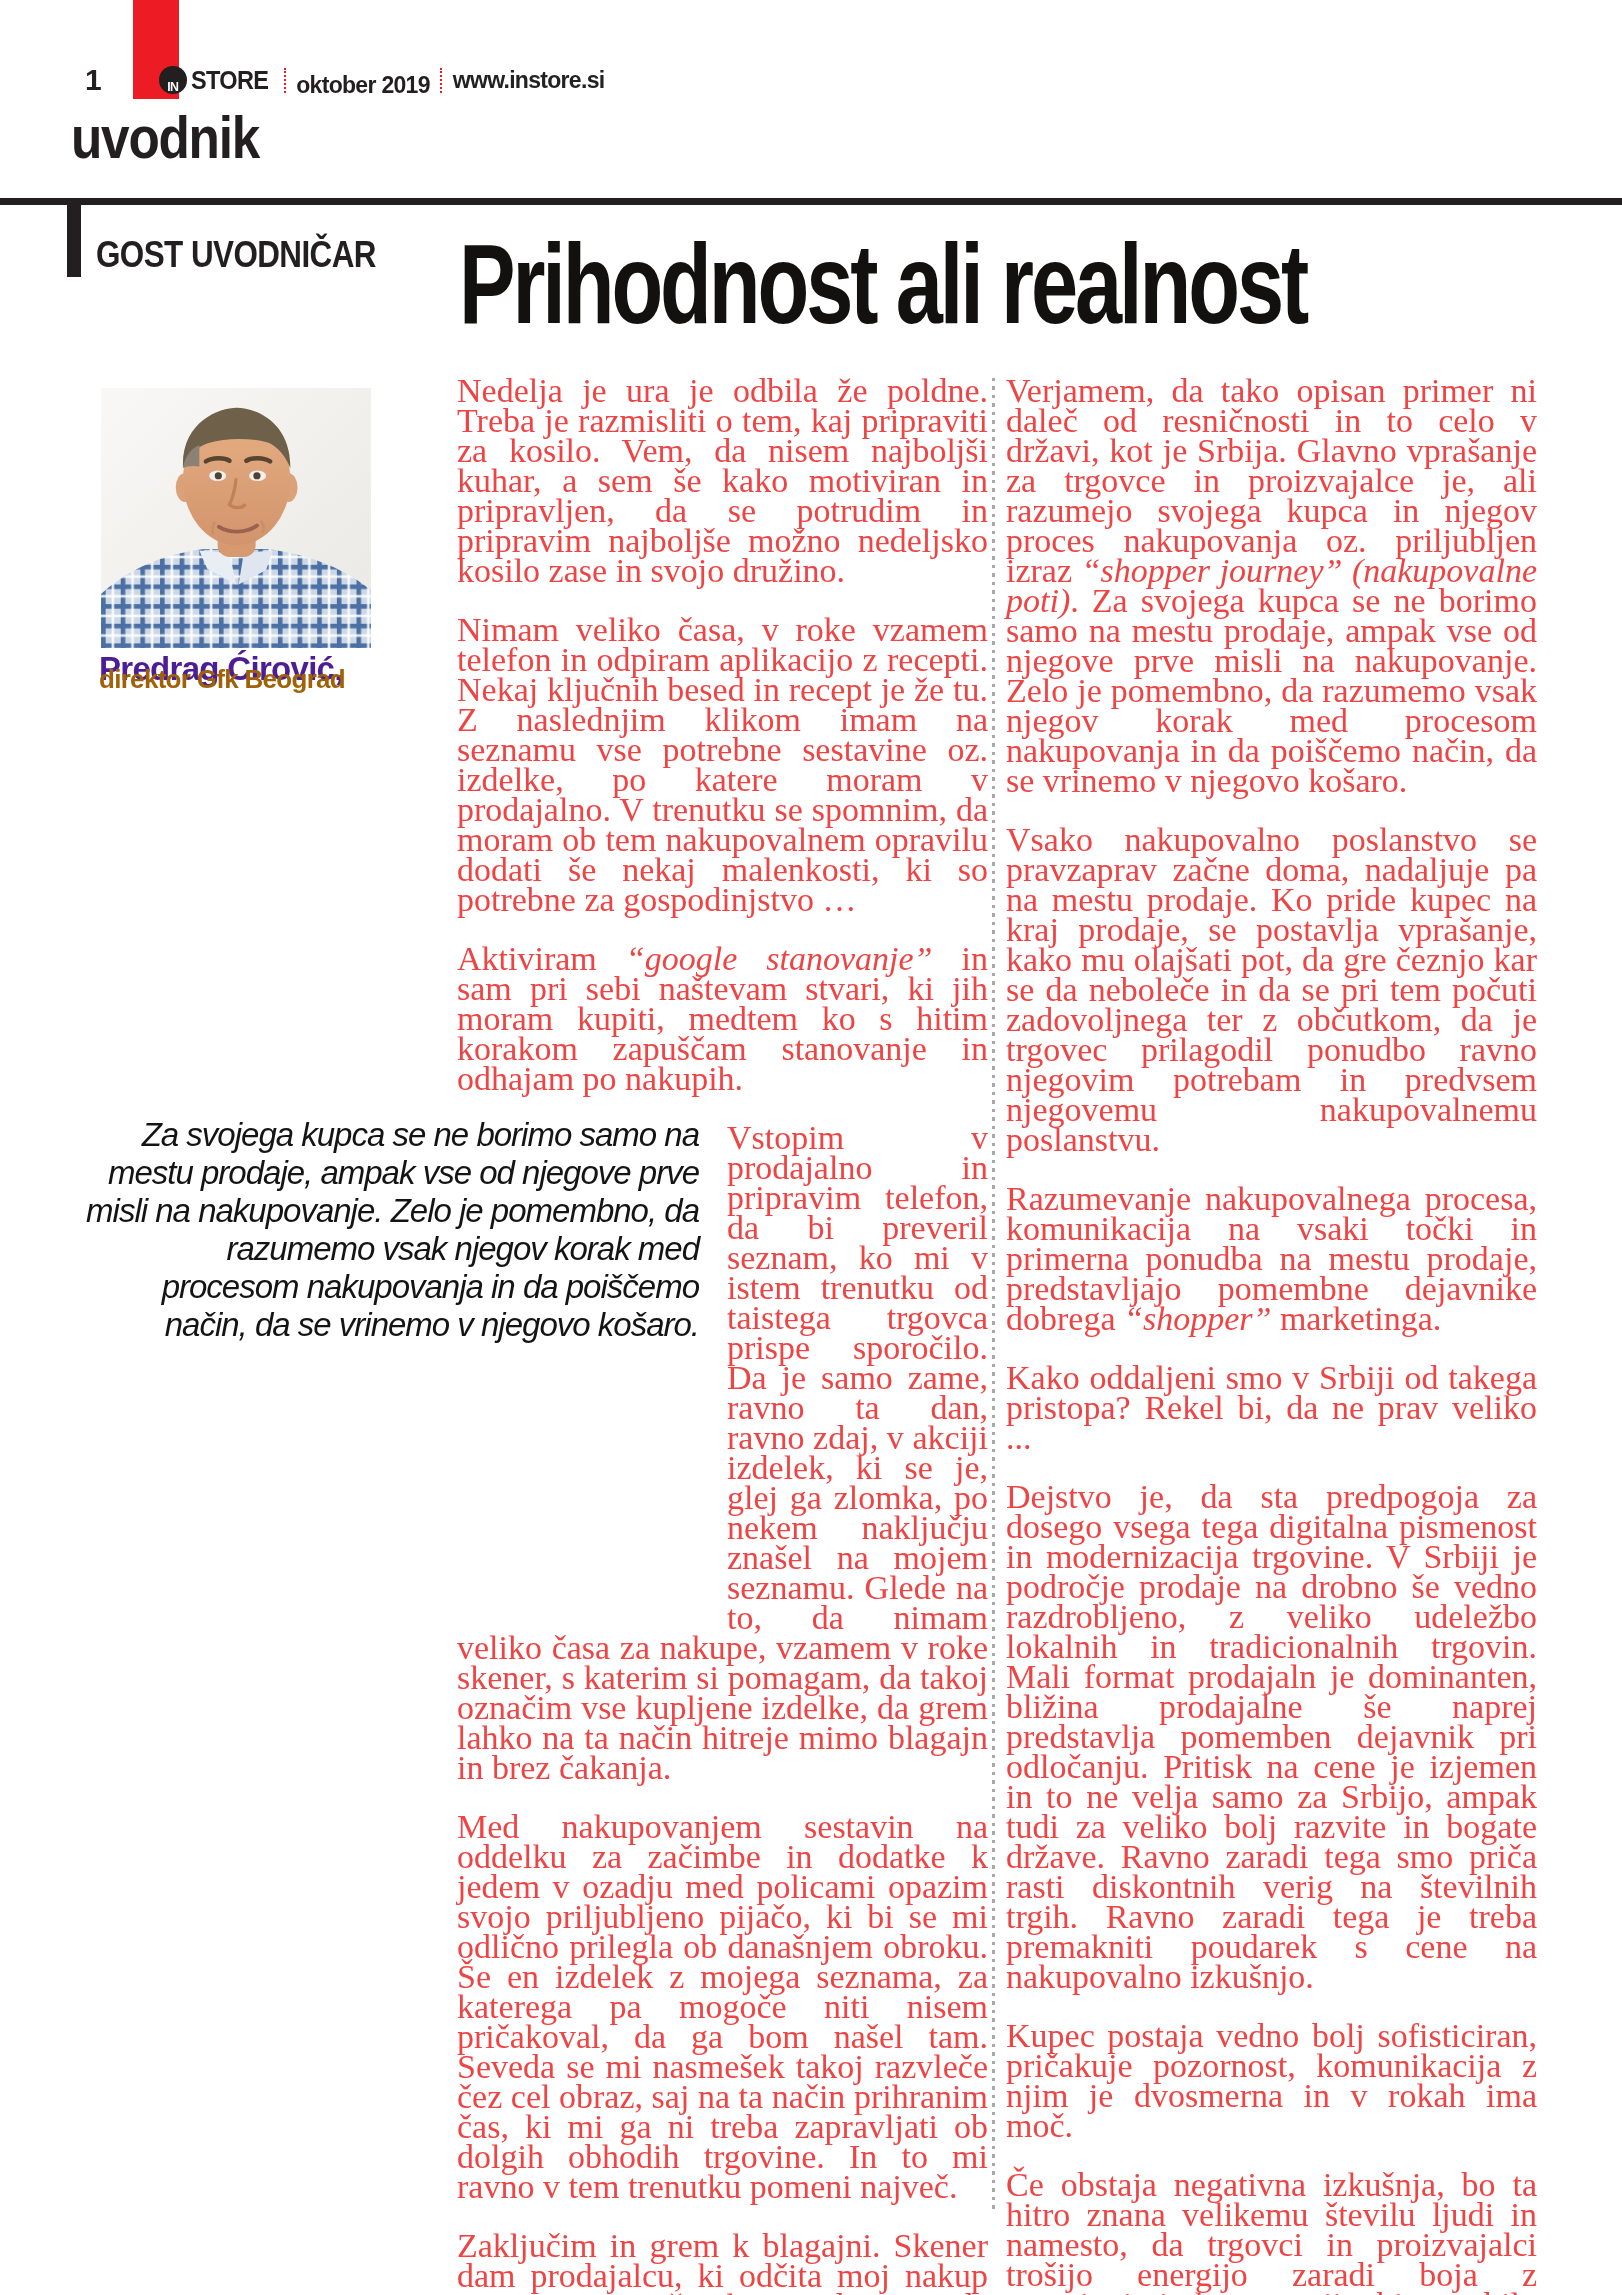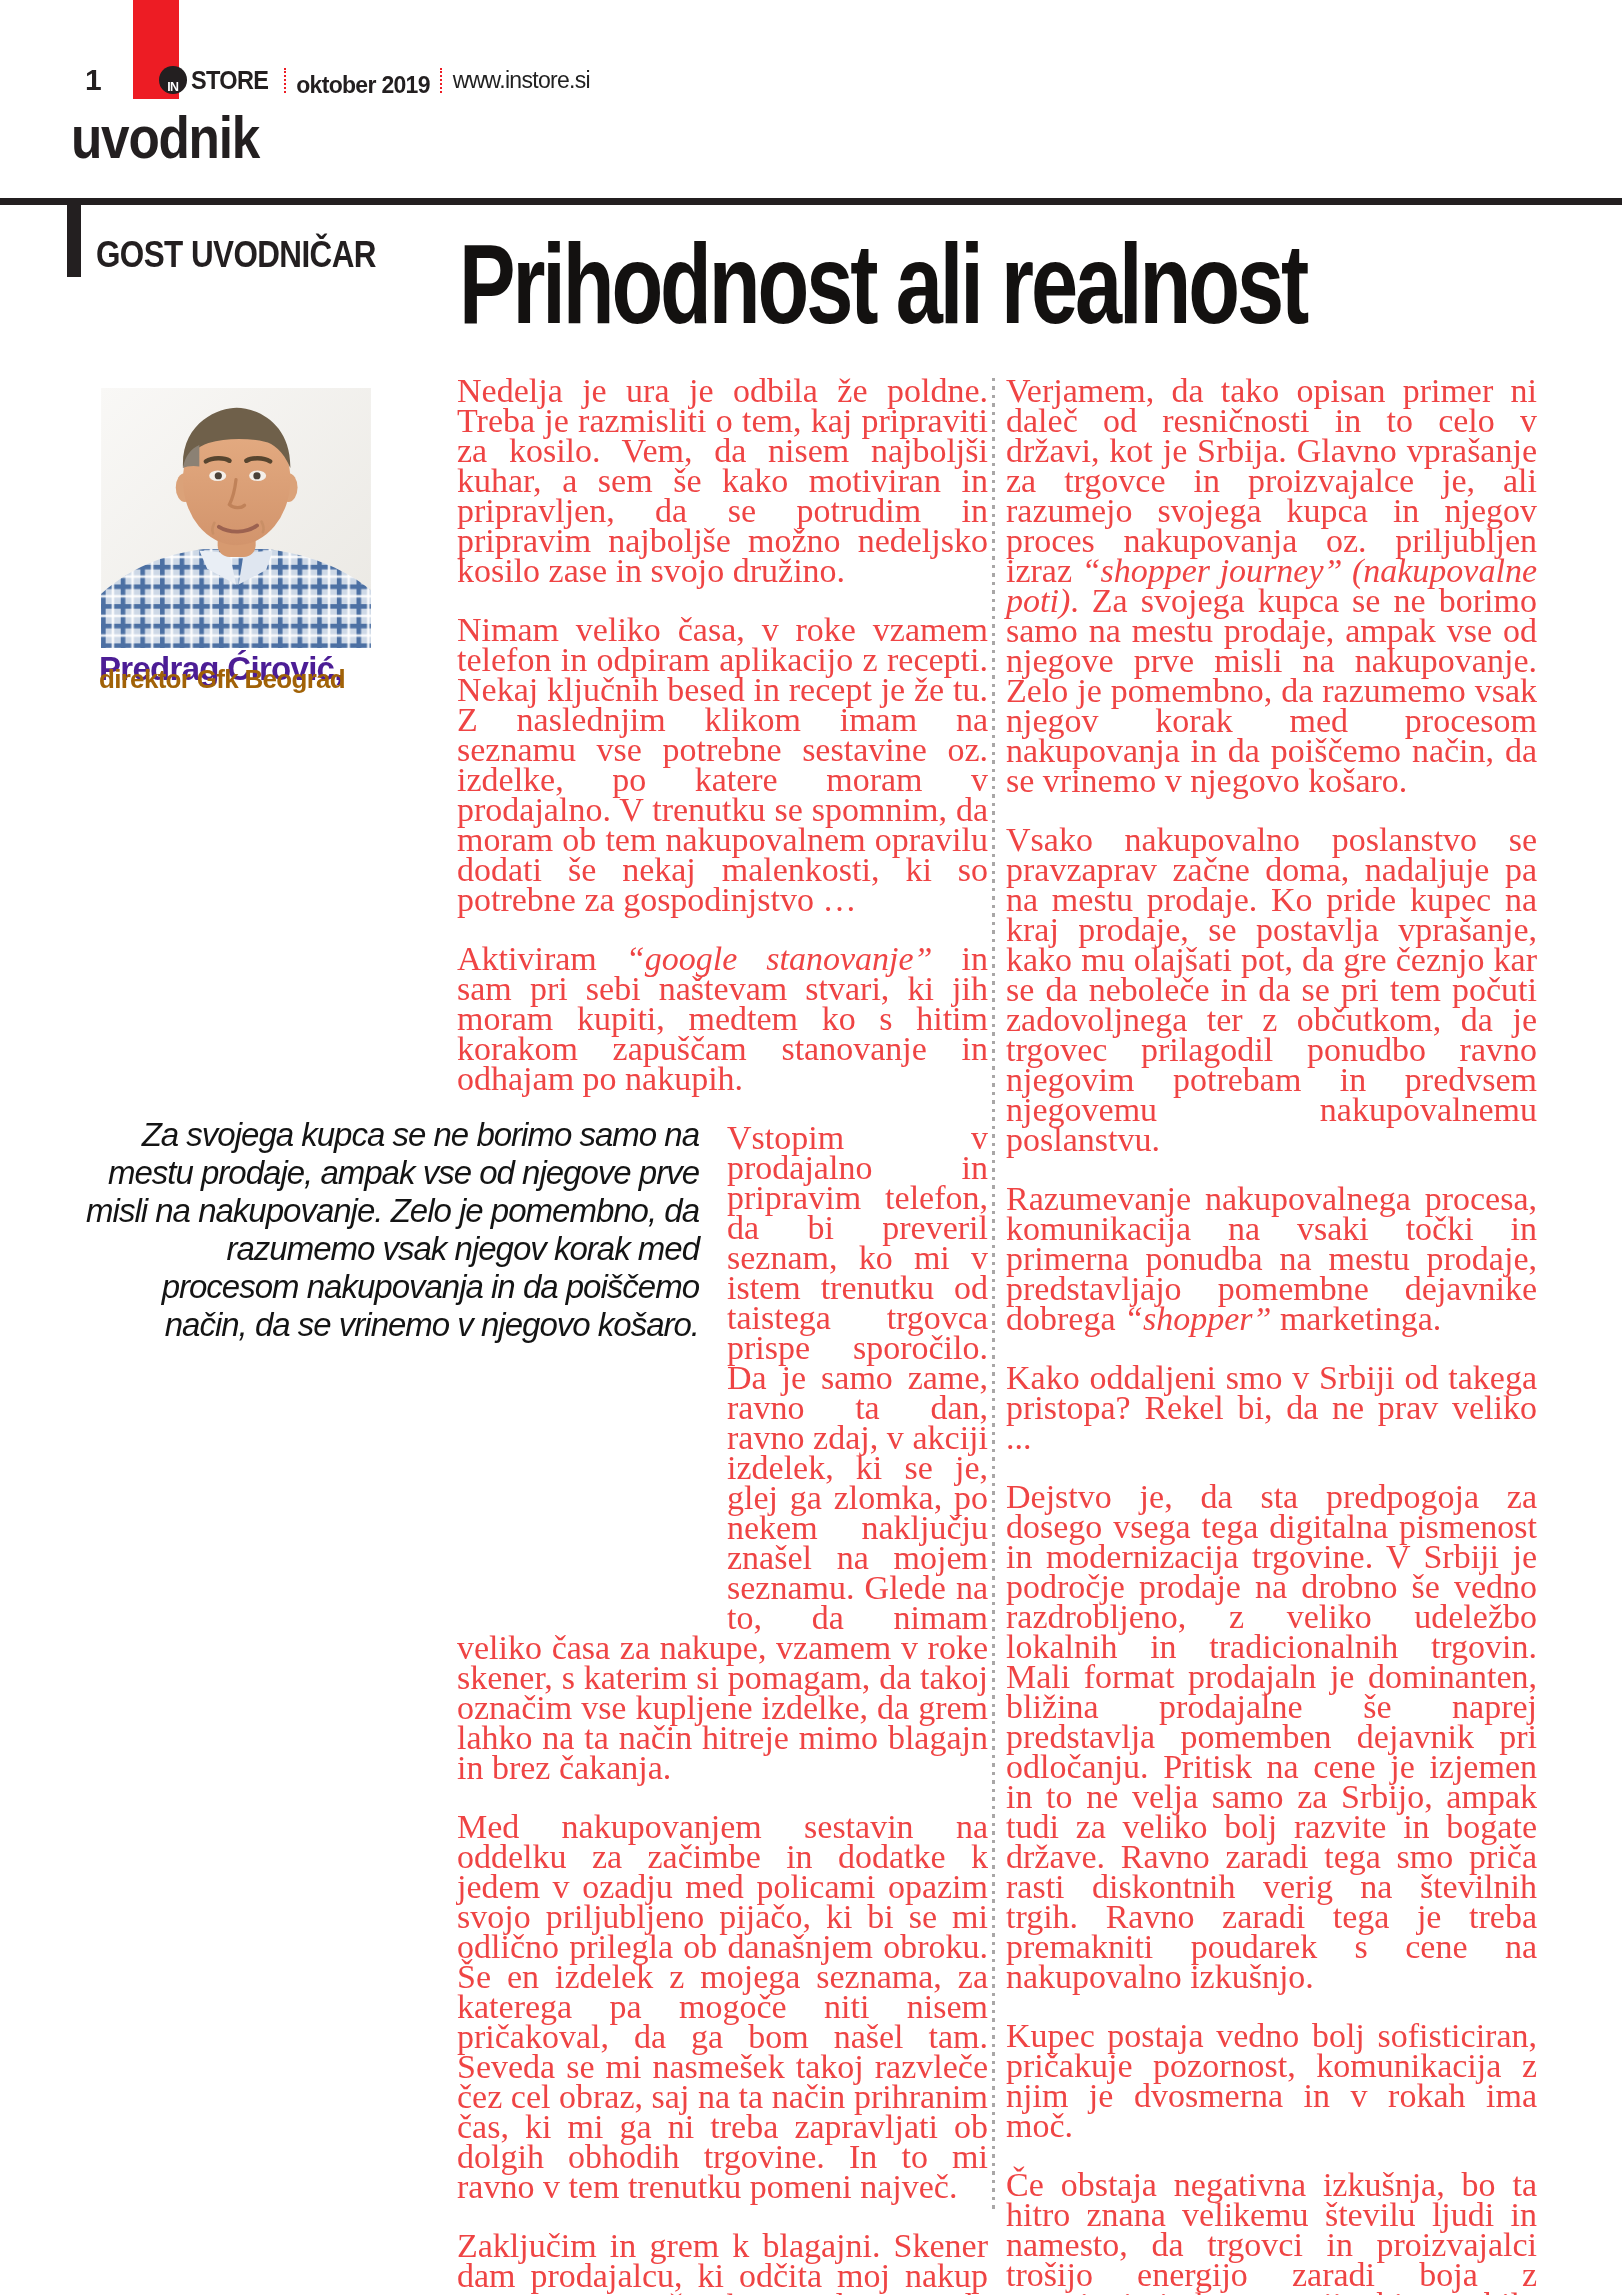--- a/index.html
+++ b/index.html
@@ -14,21 +14,21 @@
   .page{position:absolute;inset:0;}
 
   
   .red-block{position:absolute;left:133px;top:0;width:46px;height:99px;background:var(--accent);}
   .page-number{position:absolute;left:85px;top:63px;font:700 30px "Liberation Sans",sans-serif;color:var(--ink);}
   .masthead{position:absolute;left:159px;top:65px;height:30px;display:flex;align-items:center;font-family:"Liberation Sans",sans-serif;color:var(--ink);}
   .logo-circle{width:27.5px;height:27.5px;border-radius:50%;background:var(--ink);color:#fff;display:flex;align-items:flex-end;justify-content:center;font:700 12.4px "Liberation Sans",sans-serif;letter-spacing:-0.7px;flex:0 0 auto;}
   .logo-store{font-weight:700;font-size:25px;letter-spacing:-0.7px;margin-left:4.6px;transform:scaleX(.94);transform-origin:left center;}
   .m-sep{height:25px;width:0;border-left:2.6px dotted var(--accent);margin:0 10.5px;}
   .m-issue{font-weight:700;font-size:23px;letter-spacing:-0.7px;margin-top:10px;}
-  .m-site{font-weight:400;font-size:23px;letter-spacing:-0.7px;color:#222;}
+  .m-site{font-weight:700;font-size:23px;letter-spacing:-0.7px;color:#222;}
 
   .section-word{
     position:absolute;left:71px;top:107px;margin:0;
     font:700 54px/1 "Liberation Sans",sans-serif;color:var(--ink);
     letter-spacing:-1.3px;transform:scale(.95,1.1);transform-origin:left top;
   }
 
   .top-rule{position:absolute;left:0;top:198px;width:1623px;height:6.5px;background:var(--ink);}
   .left-bar{position:absolute;left:67px;top:198px;width:14.4px;height:79px;background:var(--ink);}
   .kicker{

